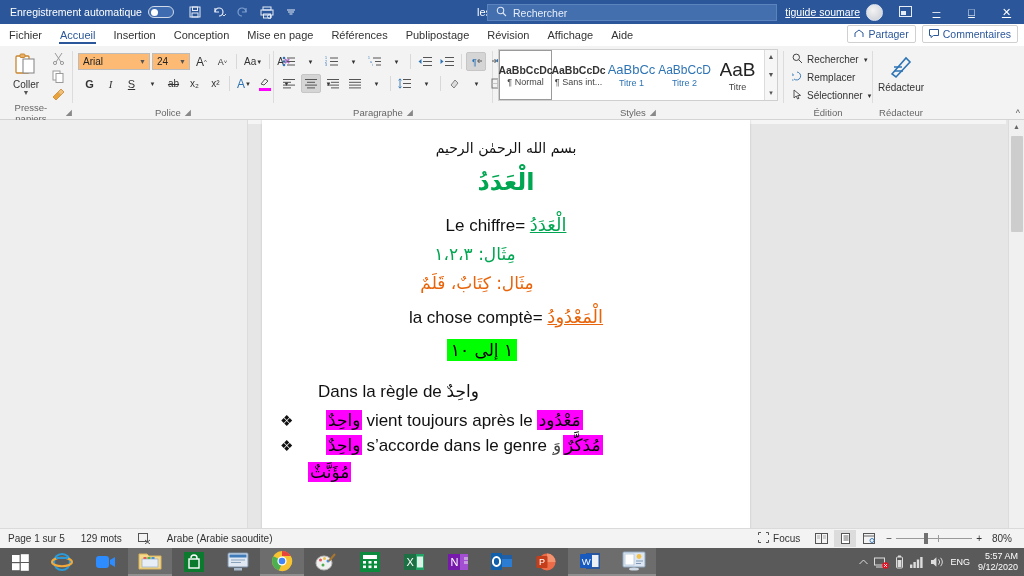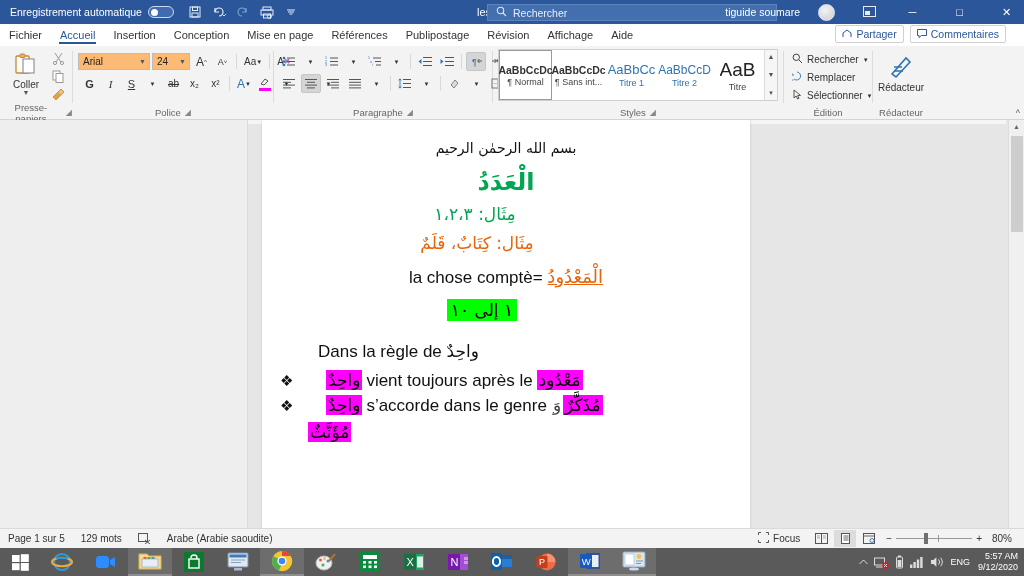--- a/index.html
+++ b/index.html
@@ -41,21 +41,21 @@
   }
   .tb-doctitle span { pointer-events: auto; }
   .tb-search {
     position: absolute; left: 487px; top: 4px; width: 290px; height: 17px;
     background: #436fae; border: 1px solid #5b83bd; display: flex;
     align-items: center; gap: 6px; padding-left: 8px; font-size: 10.5px;
     color: #e7eefb;
   }
   .tb-right {
     position: absolute; right: 0; top: 0; height: 24px;
-    display: flex; align-items: center; gap: 12px;
+    display: flex; align-items: center; gap: 0px; text-decoration: underline;
   }
   .tb-user { font-size: 10.5px; padding-right: 6px; white-space: nowrap; }
   .tb-avatar {
     width: 17px; height: 17px; border-radius: 50%;
     background: radial-gradient(circle at 40% 35%, #f3f3f3, #c8ccd4);
     margin-right: 8px; border: 1px solid #dfe6f2;
   }
   .tb-ribbondisp { width: 28px; text-align: center; font-size: 11px; }
   .win-btn {
     width: 35px; height: 24px; display: flex; align-items: center;
@@ -71,21 +71,21 @@
   .tab {
     padding: 0 9px; display: flex; align-items: center; cursor: default;
     white-space: nowrap; color: #333;
   }
   .tab.active { color: #2b579a; position: relative; font-weight: 400; }
   .tab.active::after {
     content: ""; position: absolute; left: 8px; right: 8px; bottom: 1px;
     height: 2px; background: #2b579a;
   }
   .tabstrip-right {
-    position: absolute; right: 18px; top: 1px; display: flex; gap: 6px;
+    position: absolute; right: 6px; top: 1px; display: flex; gap: 6px;
     align-items: center;
   }
   .pillbtn {
     border: 1px solid #d0d0d0; border-radius: 2px; height: 18px;
     display: flex; align-items: center; gap: 4px; padding: 0 6px;
     font-size: 10.5px; color: #2b579a; background: #fff;
   }
 
   
   .ribbon {
@@ -659,20 +659,24 @@
   <div class="docarea">
     <div class="leftpanel"></div>
     <div class="topstrip"></div>
 
     <div class="page">
       <div class="doctext">
 
         <div class="line l-bismillah ar">بسم الله الرحمٰن الرحيم</div>
         <div class="line l-title ar">الْعَدَدُ</div>
 
+        <div class="row-c" style="margin-top:18px;">
+          <span>Le chiffre=</span>
+          <span class="ar grn-u" style="font-size:18px;">الْعَدَدُ</span>
+        </div>
 
         <div class="row-c" style="margin-top:8px; padding-right:62px;">
           <span class="ar grn" style="font-size:17px;">مِثَال: ١،٢،٣</span>
         </div>
 
         <div class="row-c" style="margin-top:8px; padding-right:58px;">
           <span class="ar org" style="font-size:17px;">مِثَال: كِتَابٌ، قَلَمٌ</span>
         </div>
 
         <div class="row-c" style="margin-top:12px;">

